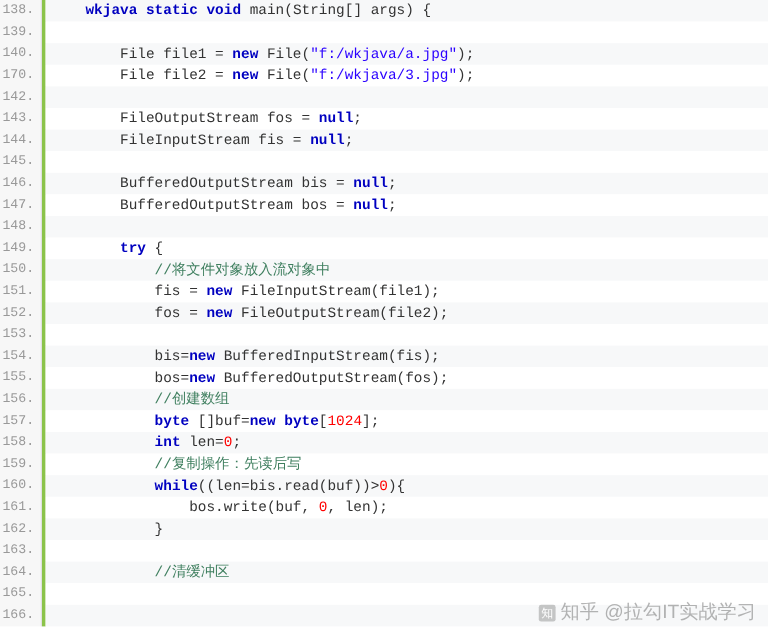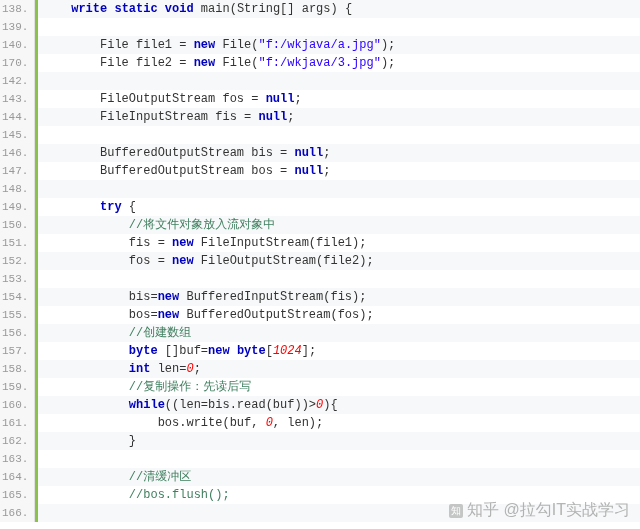--- a/index.html
+++ b/index.html
@@ -39,21 +39,21 @@
     height: 18px;
     line-height: 18px;
     white-space: pre;
     padding-left: 4px;
   }
   .row.even { background: #f7f8f9; }
   .row.odd  { background: #ffffff; }
   .tok-kw   { color: #0000c0; font-weight: bold; }
   .tok-str  { color: #2a00ff; }
   .tok-cmt  { color: #3f7f5f; }
-  .tok-num  { color: #ff0000; font-style: italic; }
+  .tok-num  { color: #ff0000; }
   .tok-id   { color: #333; }
   .tok-punc { color: #333; }
   .watermark {
     position: absolute;
     right: 10px;
     bottom: 8px;
     color: rgba(120,120,120,0.55);
     font-family: -apple-system, "Helvetica Neue", Arial, sans-serif;
     font-size: 16px;
     display: flex;
@@ -104,21 +104,21 @@
       <div class="ln">159.</div>
       <div class="ln">160.</div>
       <div class="ln">161.</div>
       <div class="ln">162.</div>
       <div class="ln">163.</div>
       <div class="ln">164.</div>
       <div class="ln">165.</div>
       <div class="ln">166.</div>
     </div>
   <div class="code" id="code">
-      <div class="row even"><span class="tok-punc">    </span><span class="tok-kw">write</span><span class="tok-punc"> </span><span class="tok-kw">static</span><span class="tok-punc"> </span><span class="tok-kw">void</span><span class="tok-id"> main(String[] args) {</span></div>
+      <div class="row even"><span class="tok-punc">    </span><span class="tok-kw">wkjava</span><span class="tok-punc"> </span><span class="tok-kw">static</span><span class="tok-punc"> </span><span class="tok-kw">void</span><span class="tok-id"> main(String[] args) {</span></div>
       <div class="row odd"><span class="tok-punc">        </span></div>
       <div class="row even"><span class="tok-id">        File file1 = </span><span class="tok-kw">new</span><span class="tok-id"> File(</span><span class="tok-str">"f:/wkjava/a.jpg"</span><span class="tok-id">);</span></div>
       <div class="row odd"><span class="tok-id">        File file2 = </span><span class="tok-kw">new</span><span class="tok-id"> File(</span><span class="tok-str">"f:/wkjava/3.jpg"</span><span class="tok-id">);</span></div>
       <div class="row even"><span class="tok-punc"> </span></div>
       <div class="row odd"><span class="tok-id">        FileOutputStream fos = </span><span class="tok-kw">null</span><span class="tok-id">;</span></div>
       <div class="row even"><span class="tok-id">        FileInputStream fis = </span><span class="tok-kw">null</span><span class="tok-id">;</span></div>
       <div class="row odd"><span class="tok-punc"> </span></div>
       <div class="row even"><span class="tok-id">        BufferedOutputStream bis = </span><span class="tok-kw">null</span><span class="tok-id">;</span></div>
       <div class="row odd"><span class="tok-id">        BufferedOutputStream bos = </span><span class="tok-kw">null</span><span class="tok-id">;</span></div>
       <div class="row even"><span class="tok-punc"> </span></div>
@@ -131,21 +131,21 @@
       <div class="row odd"><span class="tok-id">            bos=</span><span class="tok-kw">new</span><span class="tok-id"> BufferedOutputStream(fos);</span></div>
       <div class="row even"><span class="tok-punc">            </span><span class="tok-cmt">//创建数组</span></div>
       <div class="row odd"><span class="tok-punc">            </span><span class="tok-kw">byte</span><span class="tok-id"> []buf=</span><span class="tok-kw">new</span><span class="tok-punc"> </span><span class="tok-kw">byte</span><span class="tok-id">[</span><span class="tok-num">1024</span><span class="tok-id">];</span></div>
       <div class="row even"><span class="tok-punc">            </span><span class="tok-kw">int</span><span class="tok-id"> len=</span><span class="tok-num">0</span><span class="tok-id">;</span></div>
       <div class="row odd"><span class="tok-punc">            </span><span class="tok-cmt">//复制操作：先读后写</span></div>
       <div class="row even"><span class="tok-punc">            </span><span class="tok-kw">while</span><span class="tok-id">((len=bis.read(buf))&gt;</span><span class="tok-num">0</span><span class="tok-id">){</span></div>
       <div class="row odd"><span class="tok-id">                bos.write(buf, </span><span class="tok-num">0</span><span class="tok-id">, len);</span></div>
       <div class="row even"><span class="tok-id">            }</span></div>
       <div class="row odd"><span class="tok-punc"> </span></div>
       <div class="row even"><span class="tok-punc">            </span><span class="tok-cmt">//清缓冲区</span></div>
-      <div class="row odd"><span class="tok-punc">            </span><span class="tok-cmt">//bos.flush();</span></div>
+      <div class="row odd"><span class="tok-punc">            </span></div>
       <div class="row even"><span class="tok-punc"> </span></div>
     </div>
 </div>
 
 <div class="watermark">
   <span class="wm-logo"></span>
   <span>知乎 @拉勾IT实战学习</span>
 </div>
 
 </body></html>

